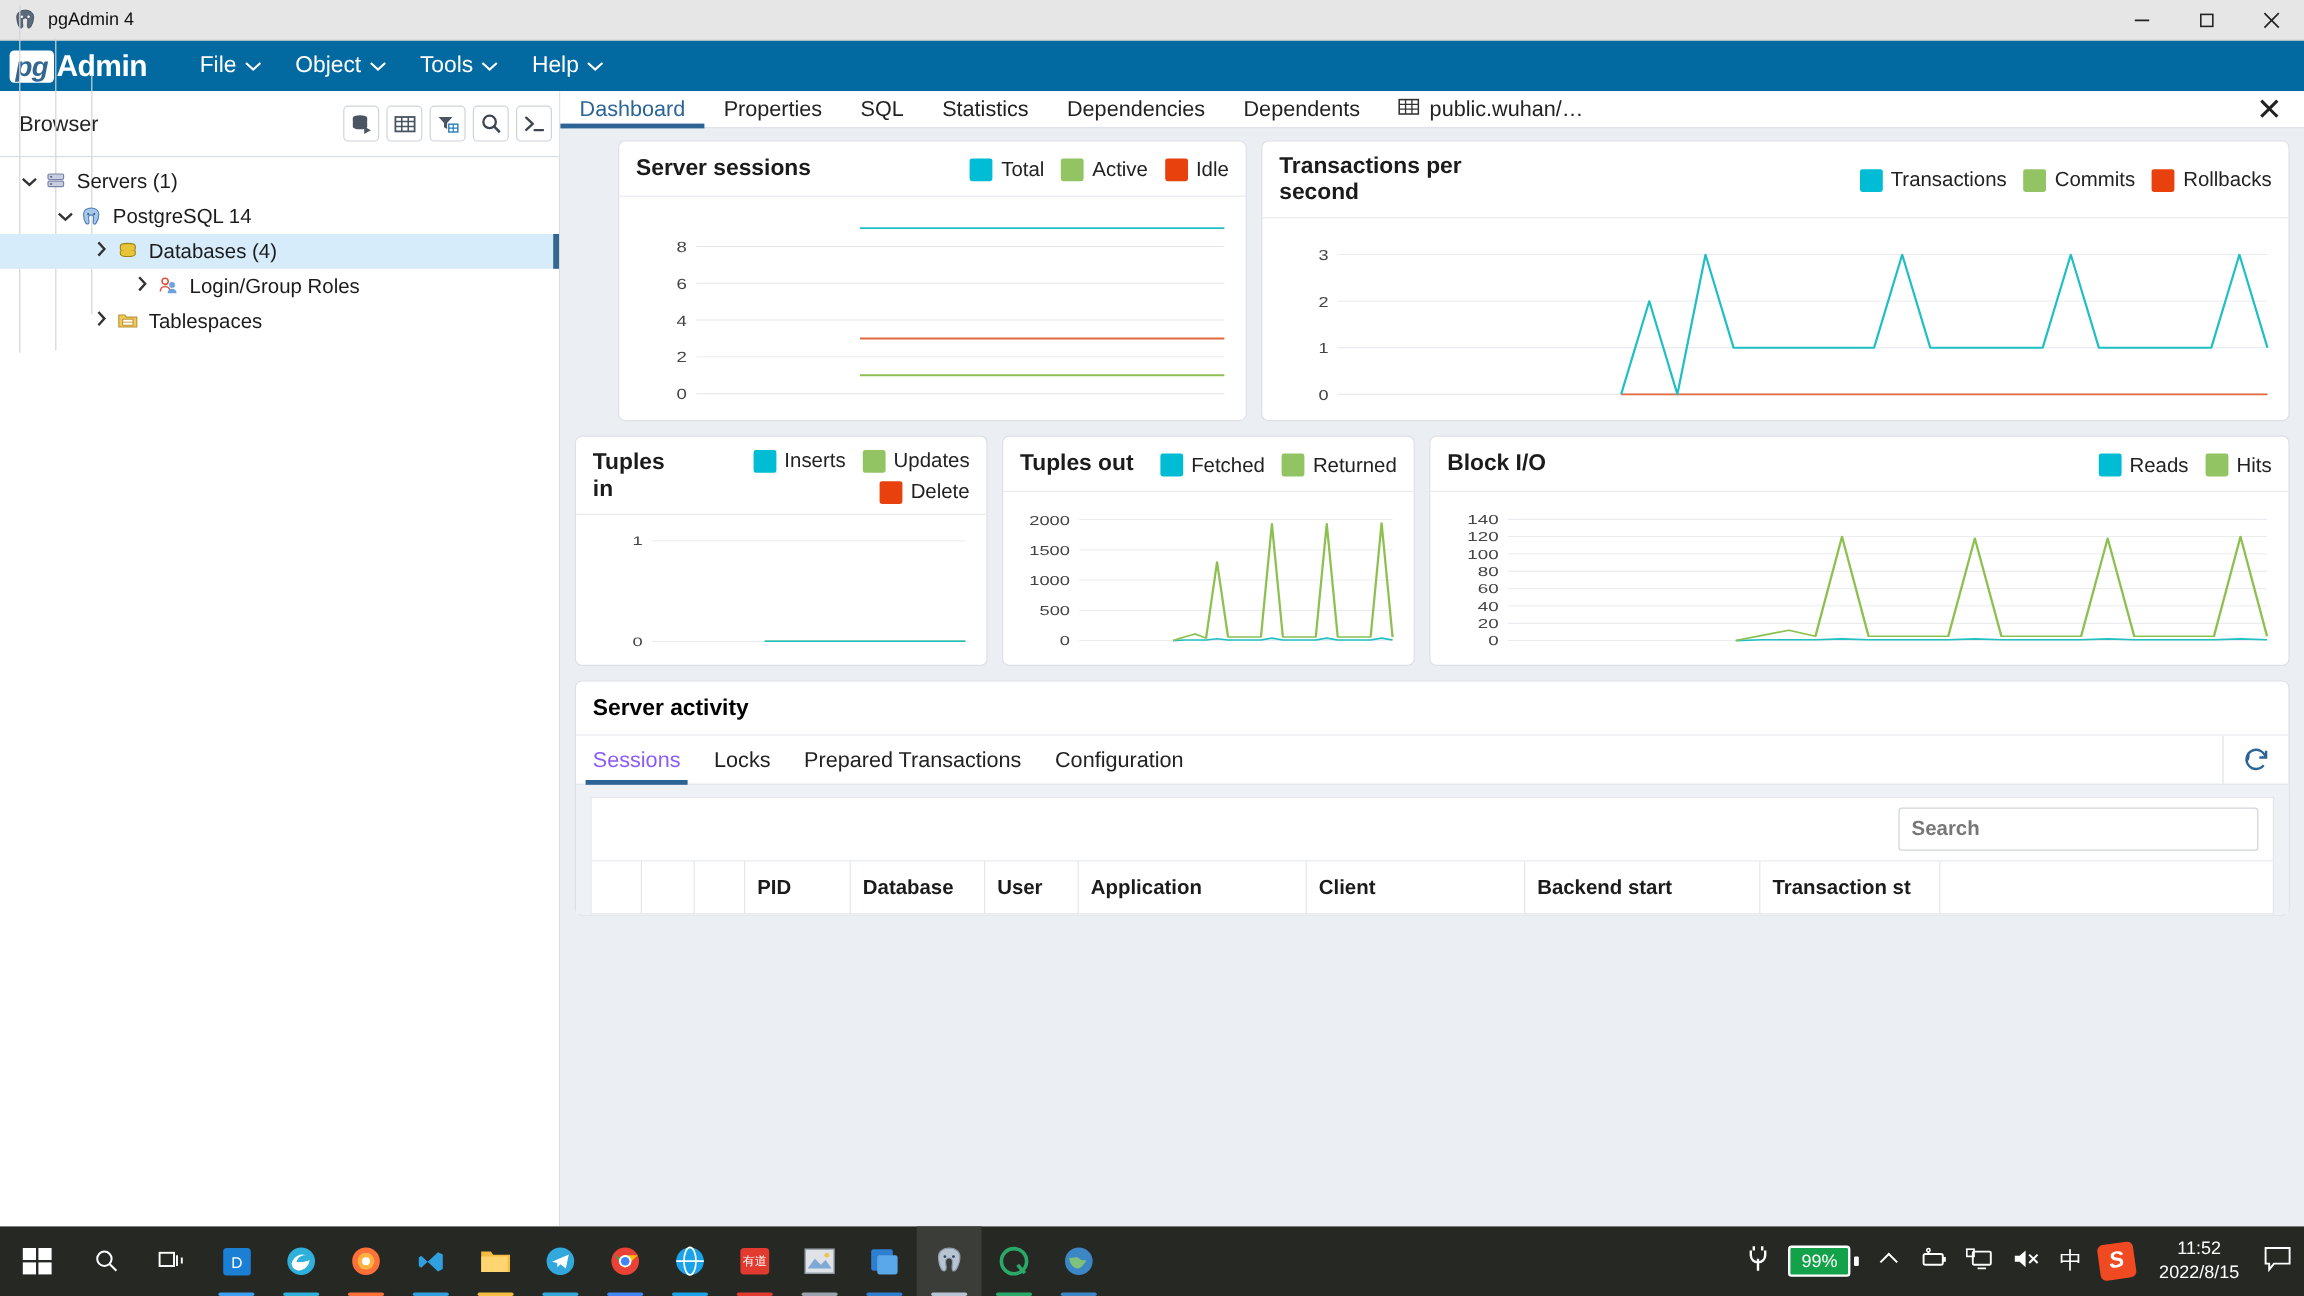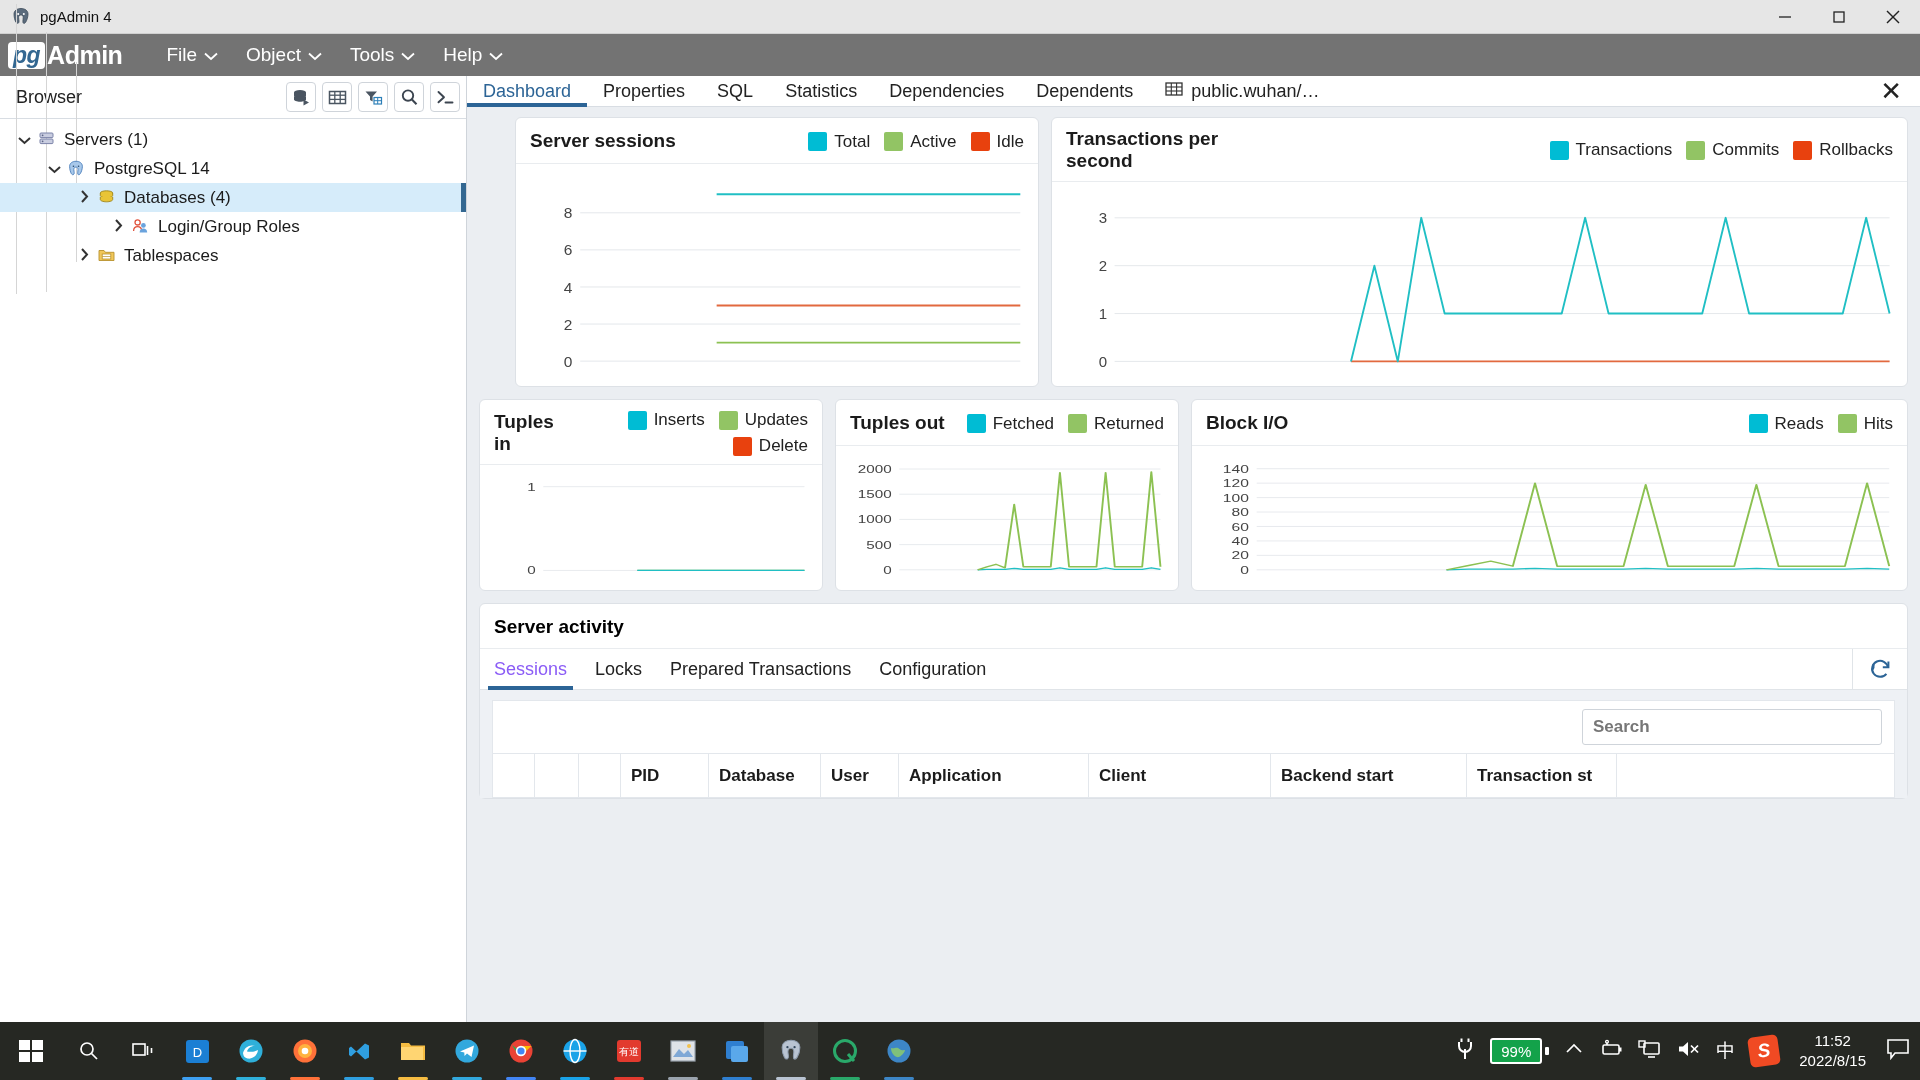--- a/index.html
+++ b/index.html
@@ -19,21 +19,21 @@
   .titlebar .tb-title { font-size: 15px; color: #111; }
   .titlebar .tb-spacer { flex: 1; }
   .winbtn {
     width: 54px; height: 34px; display: flex; align-items: center; justify-content: center;
     color: #222;
   }
   .winbtn svg { display: block; }
 
   
   .menubar {
-    height: 42px; background: #737373; display: flex; align-items: center;
+    height: 42px; background: #0369a1; display: flex; align-items: center;
     padding-left: 8px; color: #fff;
   }
   .brand {
     display: flex; align-items: center; font-size: 25px; font-weight: bold;
     letter-spacing: -0.5px; margin-right: 30px;
   }
   .brand .pg-badge {
     background: #fff; color: #336791; border-radius: 4px;
     font-size: 23px; font-weight: bold; padding: 0 5px; margin-right: 2px;
     font-style: italic; line-height: 27px;
@@ -43,21 +43,21 @@
     font-size: 19px; padding: 4px 14px; color: #fff; cursor: default;
   }
   .caret { display: inline-block; }
 
   
   .body-split { display: flex; height: calc(1080px - 34px - 42px - 58px); }
 
   
   .browser { width: 467px; background: #fff; border-right: 1px solid #cfd4da; display: flex; flex-direction: column; }
   .browser-head {
-    height: 43px; display: flex; align-items: center; padding: 0 6px 0 16px;
+    height: 55px; display: flex; align-items: center; padding: 0 6px 0 16px;
     border-bottom: 1px solid #d8dde3; background: #fff;
   }
   .browser-head .btitle { font-size: 18px; color: #222; flex: 1; }
   .tool-btn {
     width: 30px; height: 30px; border: 1px solid #cfd4da; border-radius: 4px;
     background: #fff; display: flex; align-items: center; justify-content: center;
     margin-left: 6px;
   }
   .tree { flex: 1; padding-top: 6px; overflow: hidden; font-size: 17px; color: #1b1b1b; }
   .tnode { display: flex; align-items: center; height: 29px; position: relative; }
@@ -77,21 +77,21 @@
     display: flex; align-items: center; gap: 8px; padding: 0 16px; font-size: 18px;
     color: #222; position: relative;
   }
   .tab.active { color: #2c6496; }
   .tab.active::after {
     content: ""; position: absolute; left: 0; right: 0; bottom: -1px; height: 4px; background: #2c6496;
   }
   .tabclose { margin-left: auto; display: flex; align-items: center; padding: 0 18px; font-size: 26px; color: #222; }
 
   .dash { flex: 1; padding: 10px 12px 0 12px; overflow: hidden; }
-  .row1 { display: flex; gap: 12px; height: 270px; padding-left: 36px; }
+  .row1 { display: flex; gap: 12px; height: 234px; padding-left: 36px; }
   .row2 { display: flex; gap: 12px; height: 192px; margin-top: 12px; }
   .card {
     background: #fff; border: 1px solid #dde1e6; border-radius: 6px;
     display: flex; flex-direction: column; min-width: 0;
   }
   .card-head {
     display: flex; align-items: center; padding: 10px 14px 8px 14px;
     border-bottom: 1px solid #e9ecef; min-height: 46px;
   }
   .card-title { font-size: 19px; font-weight: bold; color: #1b1b1b; white-space: pre-line; line-height: 1.18; }

